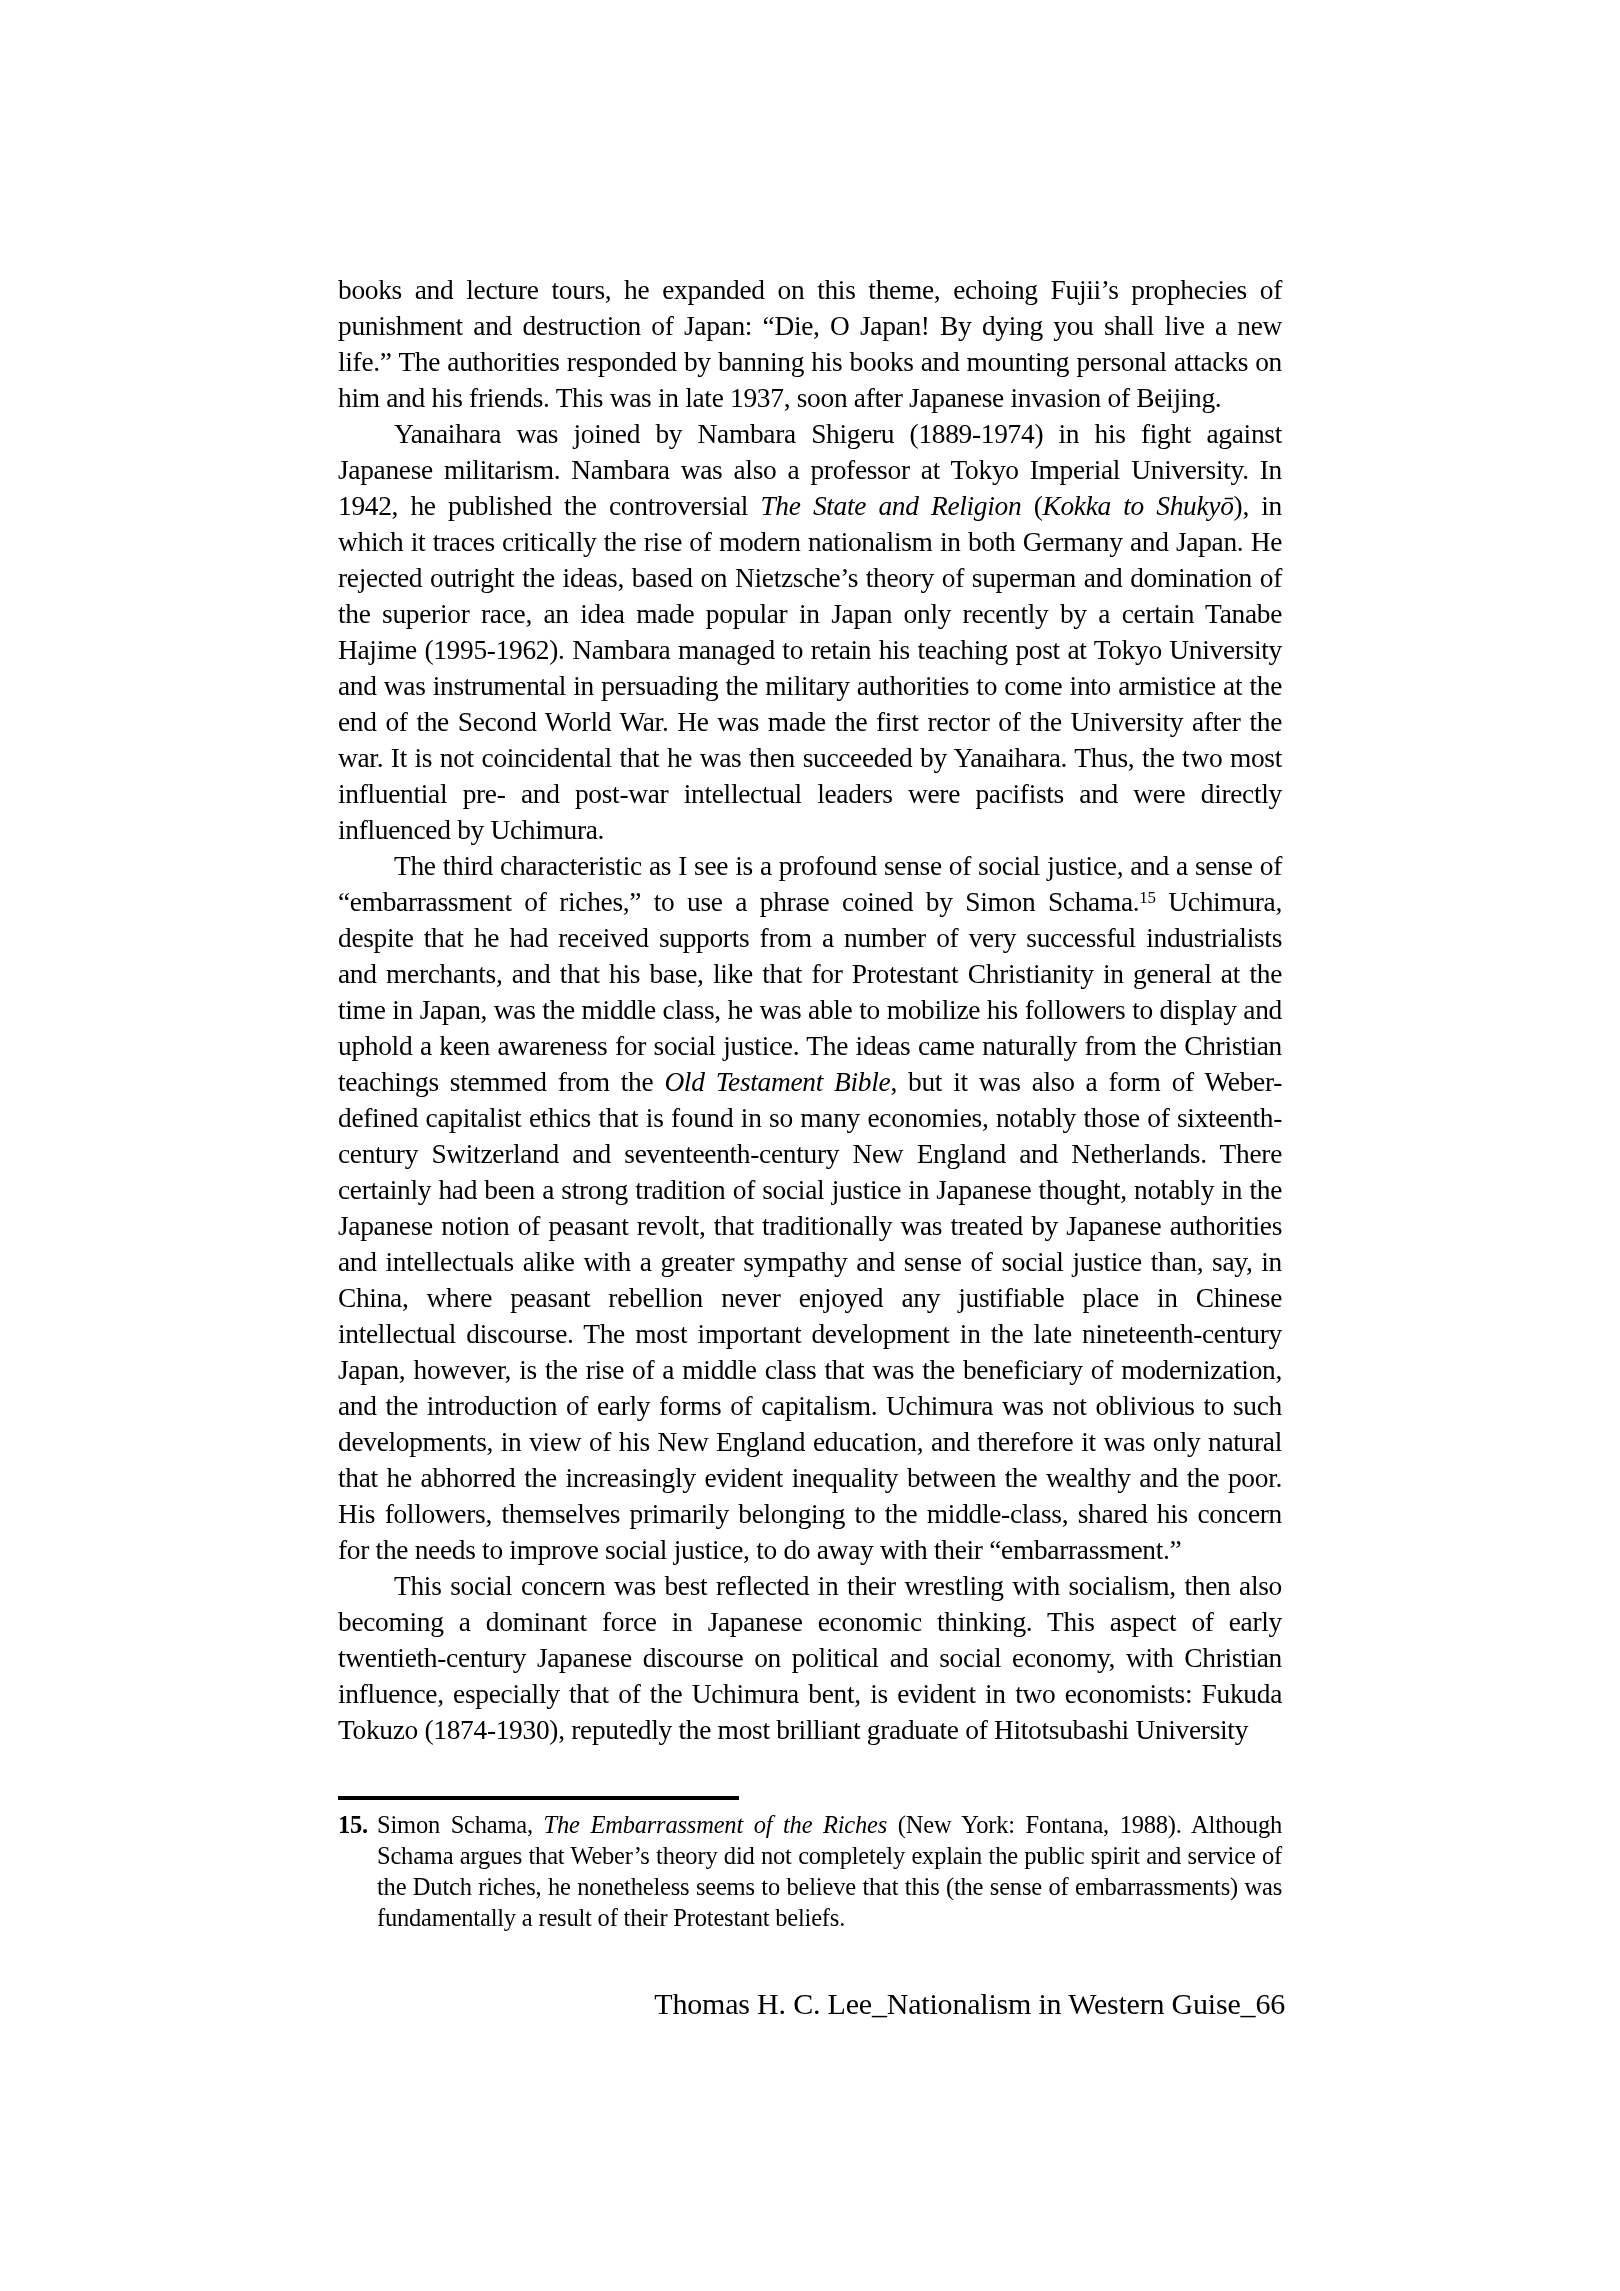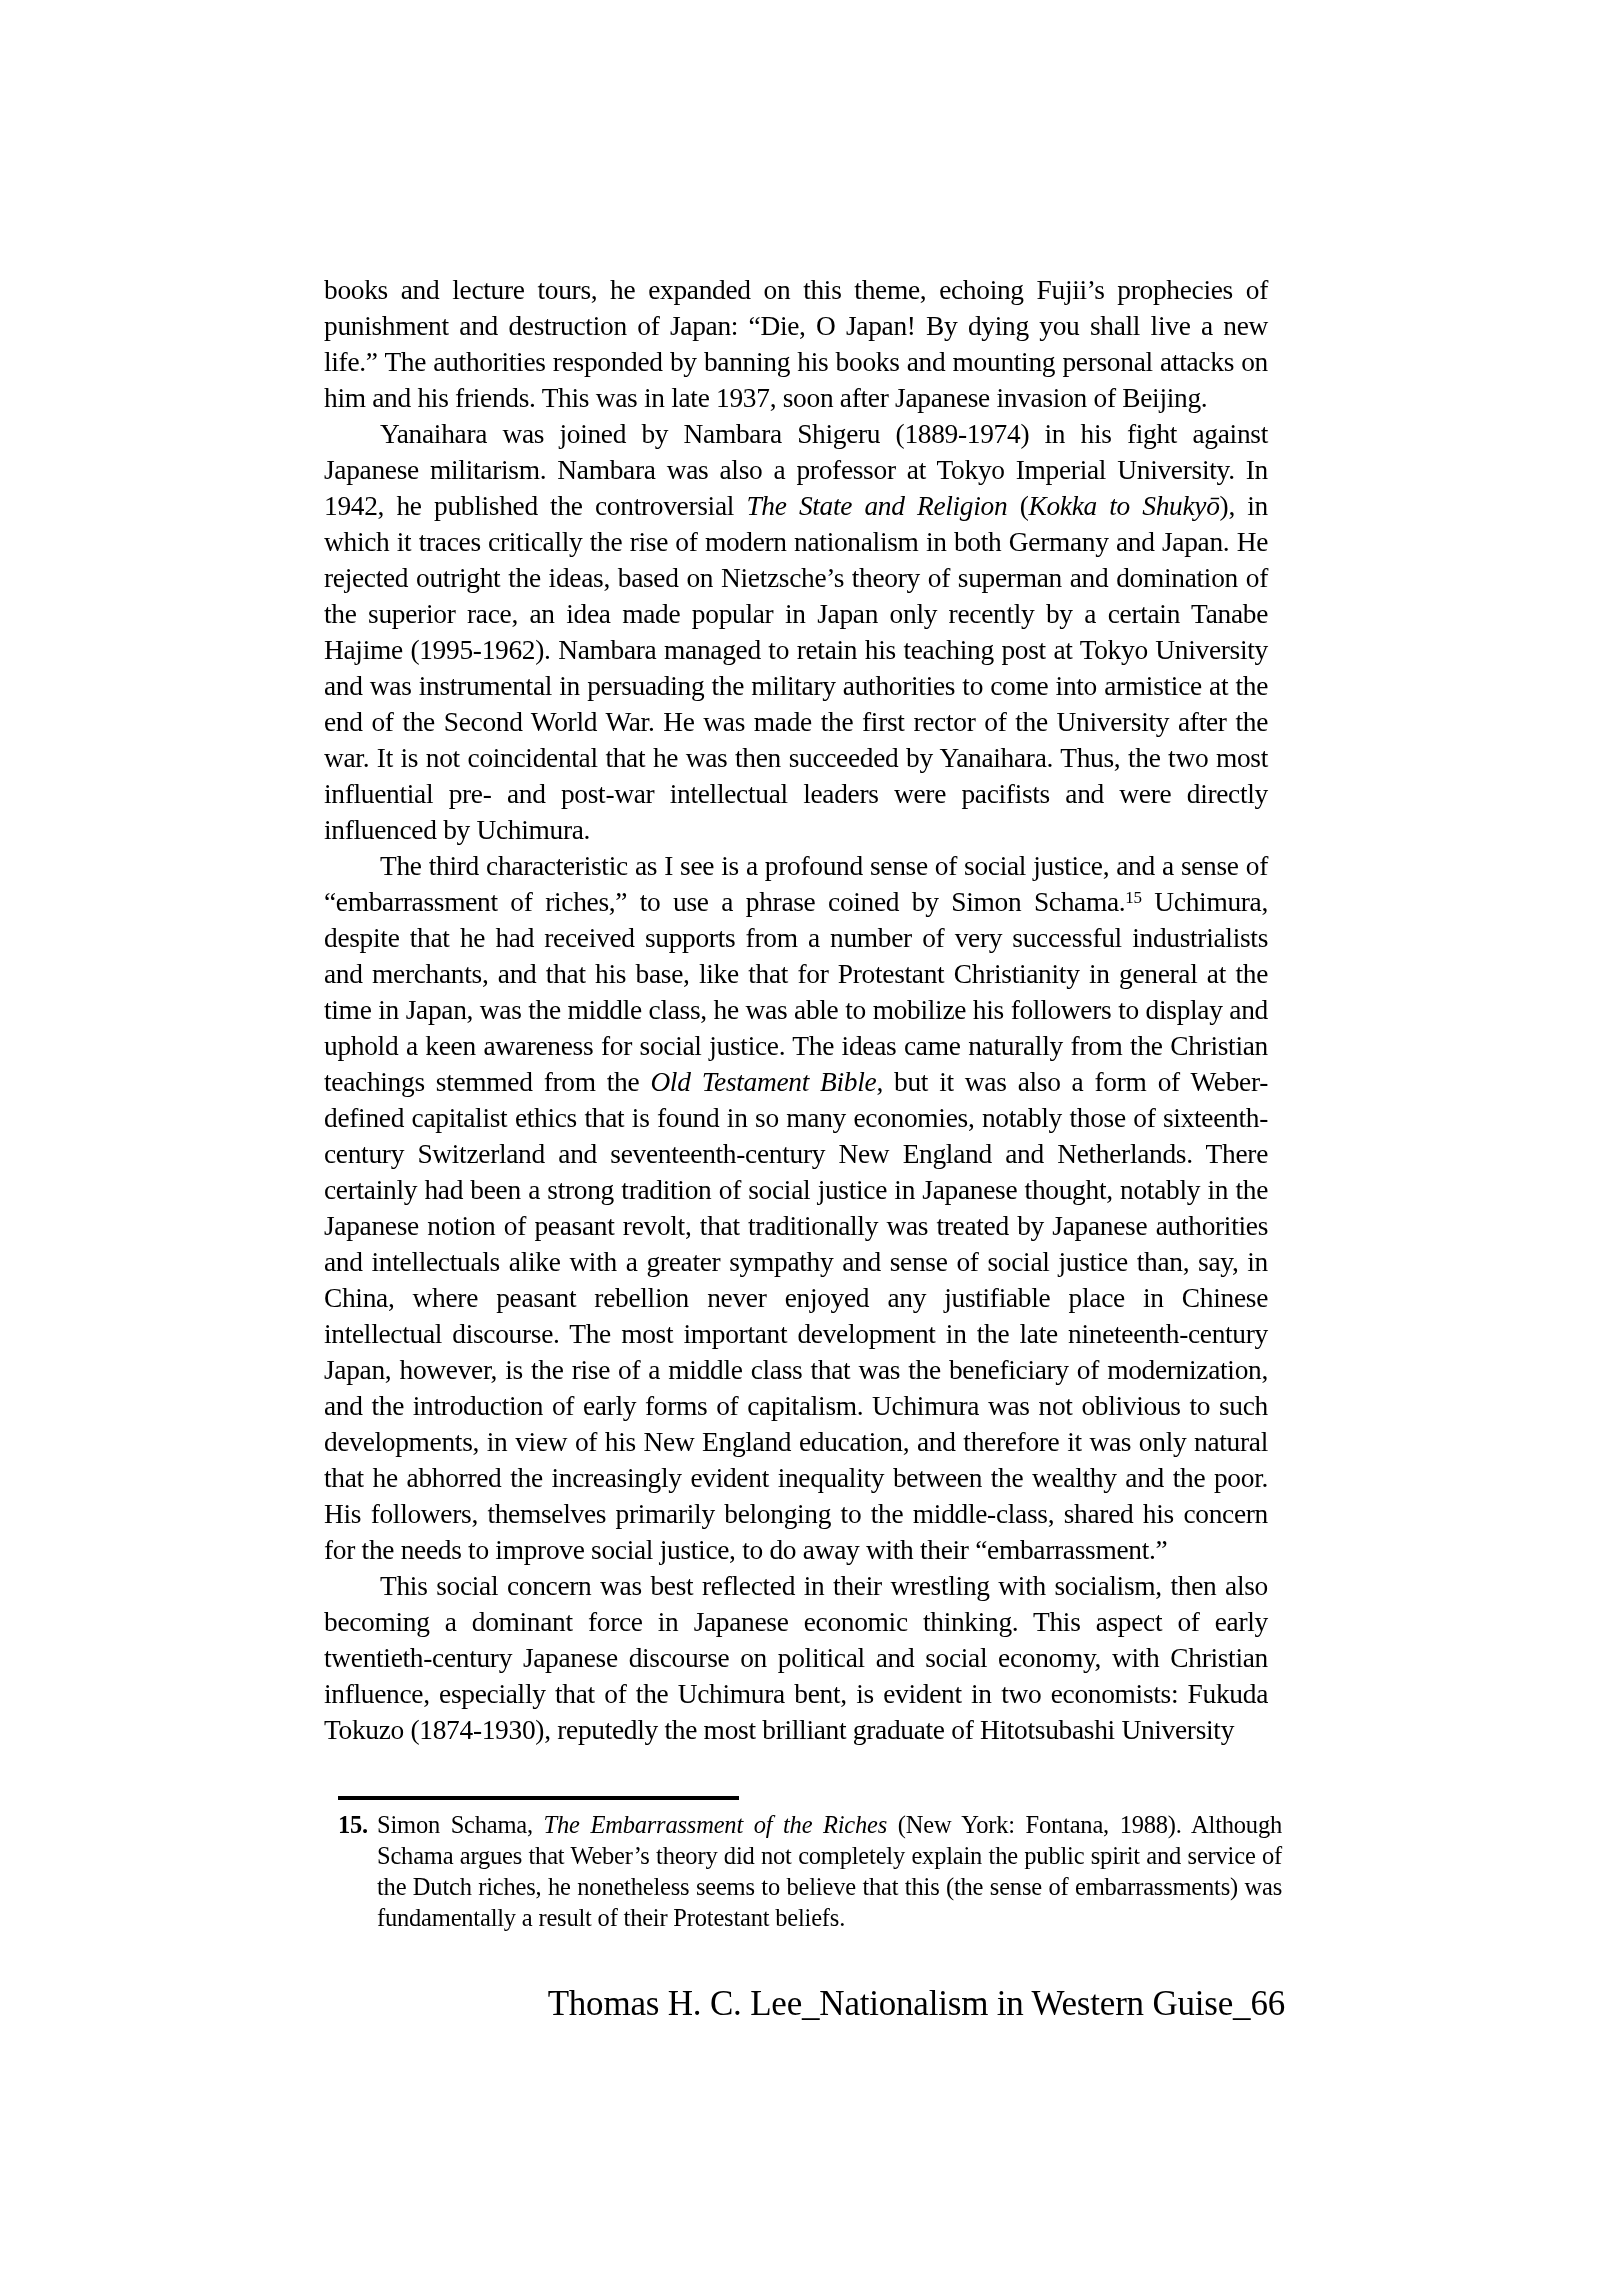--- a/index.html
+++ b/index.html
@@ -11,21 +11,21 @@
     position: relative;
     font-family: "Liberation Serif", "DejaVu Serif", serif;
   }
   .page {
     position: absolute;
     inset: 0;
     background: #ffffff;
   }
   .body-text {
     position: absolute;
-    left: 324px;
+    left: 338px;
     top: 272px;
     width: 944px;
   }
   .para {
     margin: 0;
     font-size: 27.4px;
     line-height: 36px;
     text-align: justify;
     letter-spacing: -0.3px;
   }
@@ -62,21 +62,21 @@
     width: 39px;
     margin-left: -39px;
     font-weight: bold;
   }
   .page-footer {
     position: absolute;
     left: 338px;
     top: 1986px;
     width: 947px;
     text-align: right;
-    font-size: 35px;
+    font-size: 30px;
     line-height: 35px;
     letter-spacing: -0.2px;
   }
 </style>
 </head>
 <body>
 
 <div class="page">
 
   <main class="body-text">

